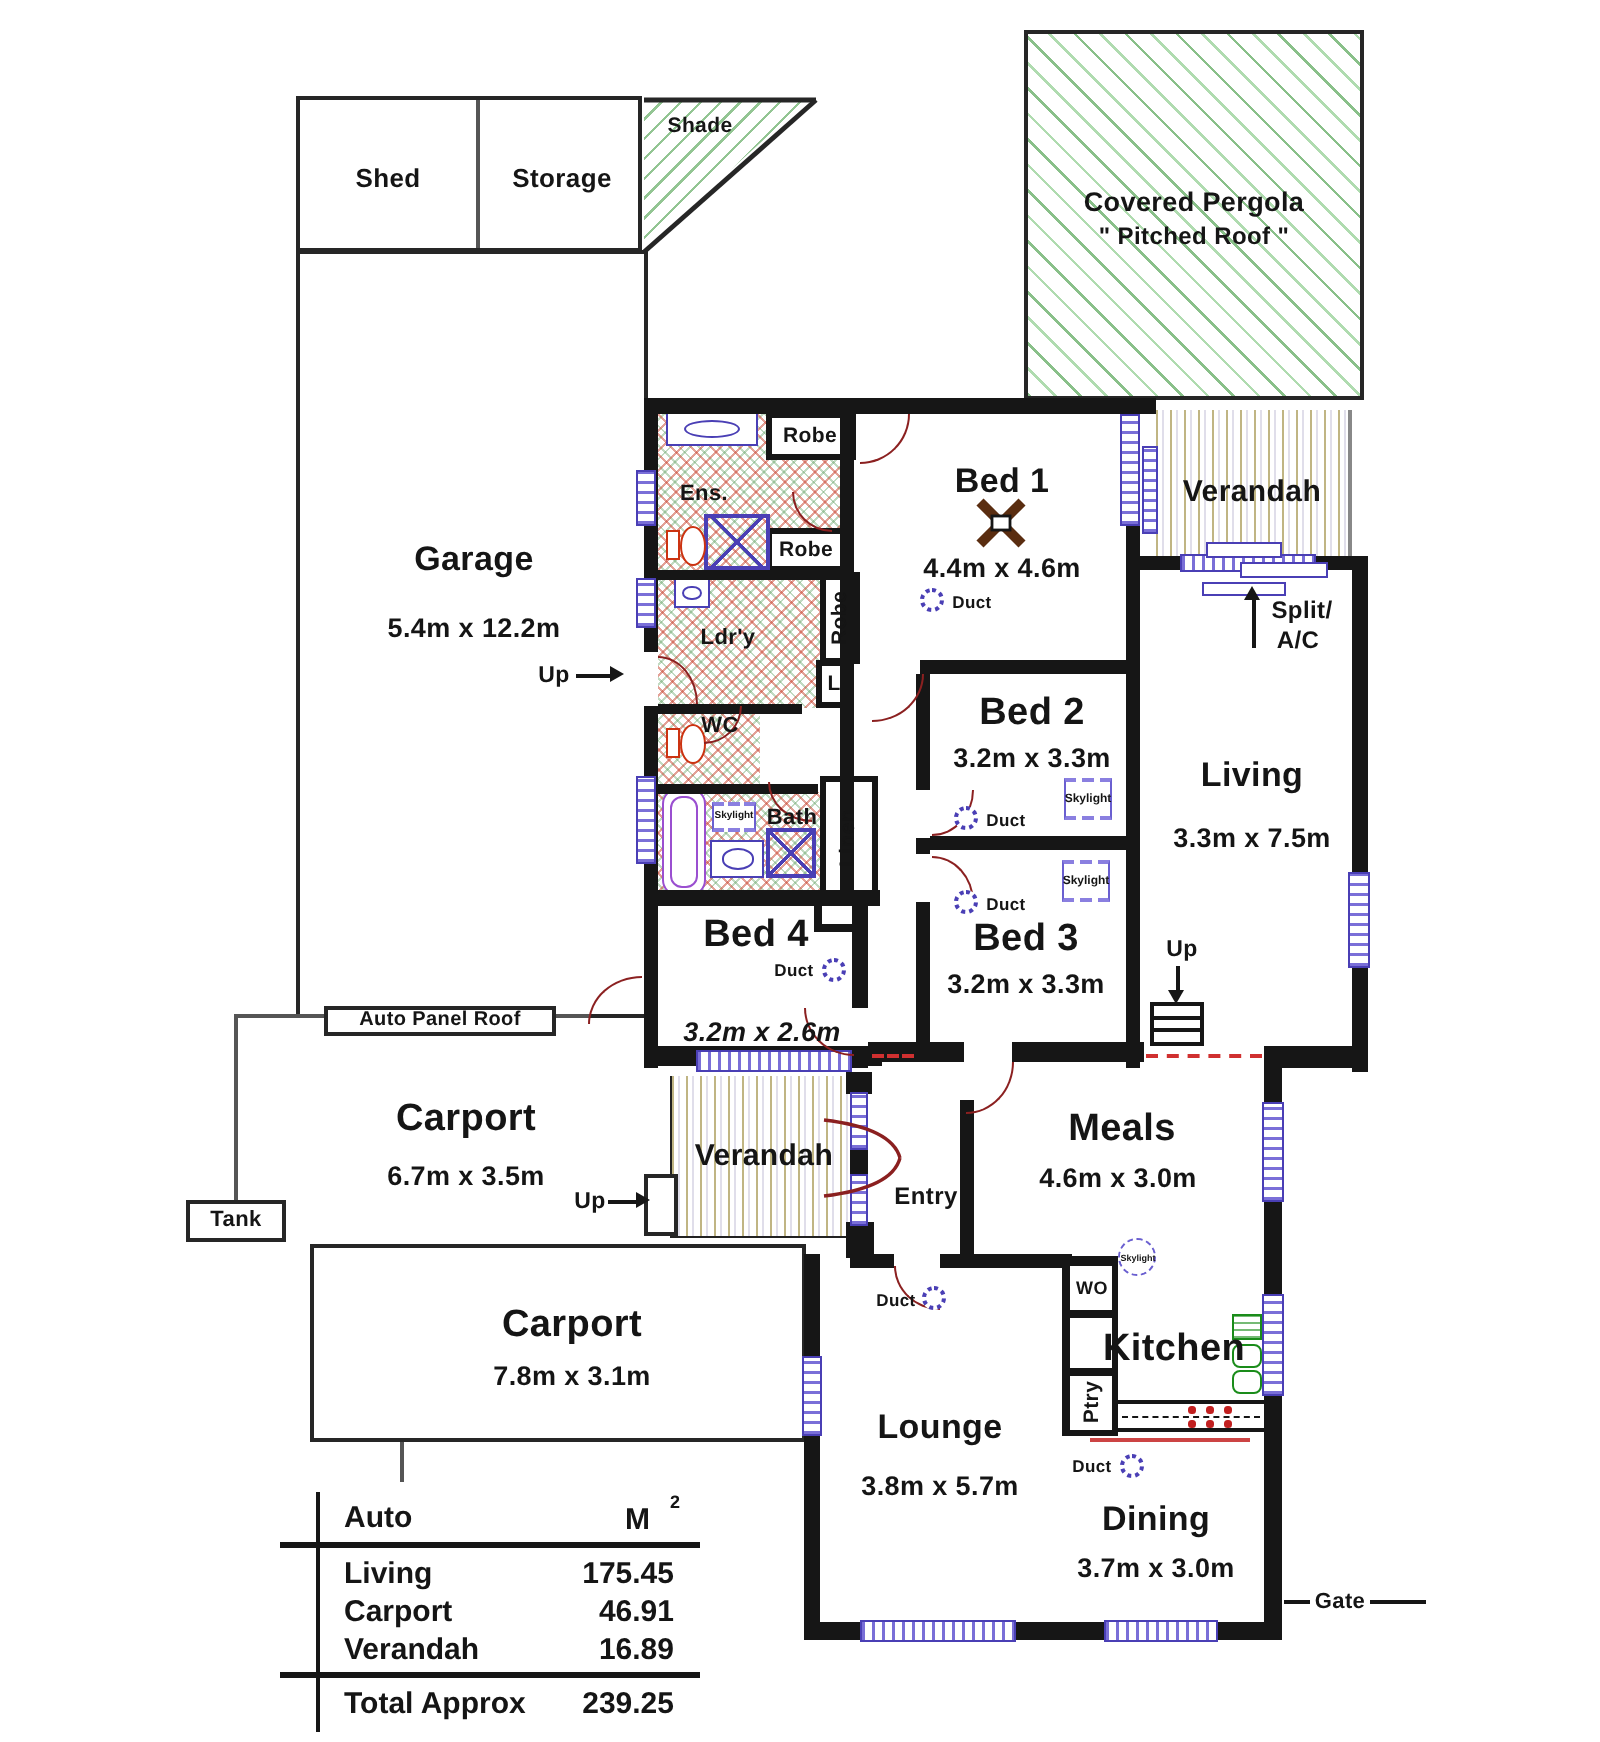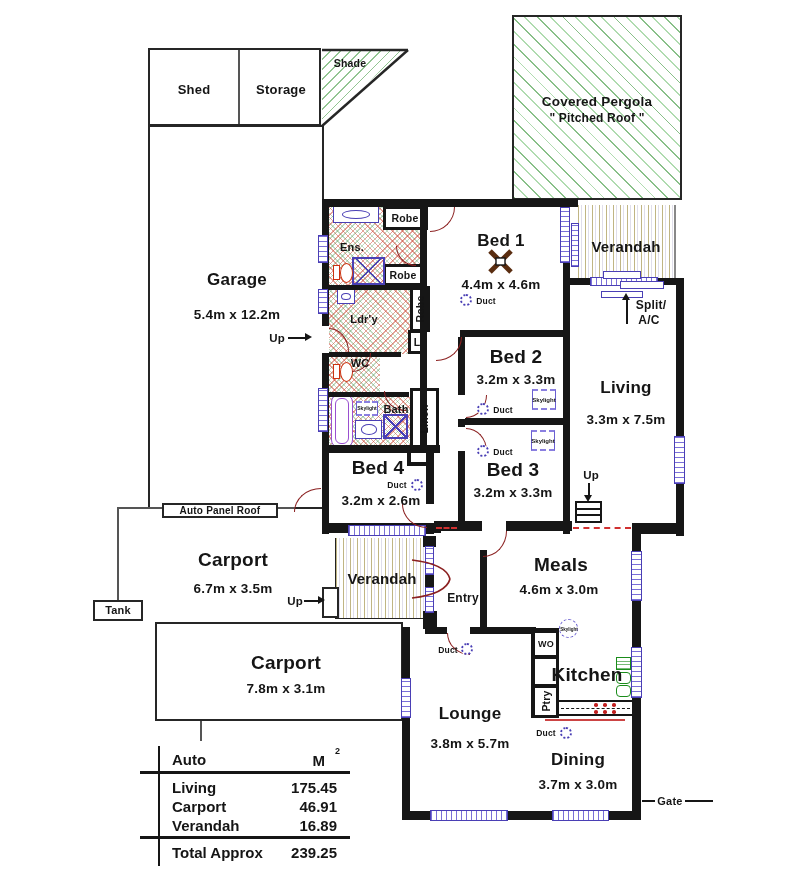--- a/index.html
+++ b/index.html
@@ -185,21 +185,21 @@
   <svg class="abs" style="left:487px;top:248px;z-index:9;" width="27" height="27" viewBox="0 0 27 27">
     <line x1="3" y1="3" x2="24" y2="24" stroke="#5a2d10" stroke-width="5"></line>
     <line x1="24" y1="3" x2="3" y2="24" stroke="#5a2d10" stroke-width="5"></line>
     <rect x="9" y="10" width="9" height="7" fill="#fff" stroke="#161616" stroke-width="1.4"></rect>
   </svg>
   <div class="lbl f16" style="left:516px;top:357px;">Bed 2</div>
   <div class="lbl f14" style="left:516px;top:379px;">3.2m x 3.3m</div>
   <div class="lbl f16" style="left:513px;top:470px;">Bed 3</div>
   <div class="lbl f14" style="left:513px;top:492px;">3.2m x 3.3m</div>
   <div class="lbl f16" style="left:378px;top:468px;">Bed 4</div>
-  <div class="lbl f14" style="left:381px;top:500px;">3.2m x 2.6m</div>
+  <div class="lbl f14" style="left:381px;top:516px;font-style:italic;">3.2m x 2.6m</div>
   <div class="lbl f17" style="left:626px;top:388px;">Living</div>
   <div class="lbl f14" style="left:626px;top:419px;">3.3m x 7.5m</div>
   <div class="lbl f16" style="left:561px;top:565px;">Meals</div>
   <div class="lbl f14" style="left:559px;top:589px;">4.6m x 3.0m</div>
   <div class="lbl f17" style="left:470px;top:714px;">Lounge</div>
   <div class="lbl f14" style="left:470px;top:743px;">3.8m x 5.7m</div>
   <div class="lbl f17" style="left:578px;top:760px;">Dining</div>
   <div class="lbl f14" style="left:578px;top:784px;">3.7m x 3.0m</div>
   <div class="lbl f16" style="left:587px;top:675px;">Kitchen</div>
   <div class="lbl f12" style="left:463px;top:598px;">Entry</div>

